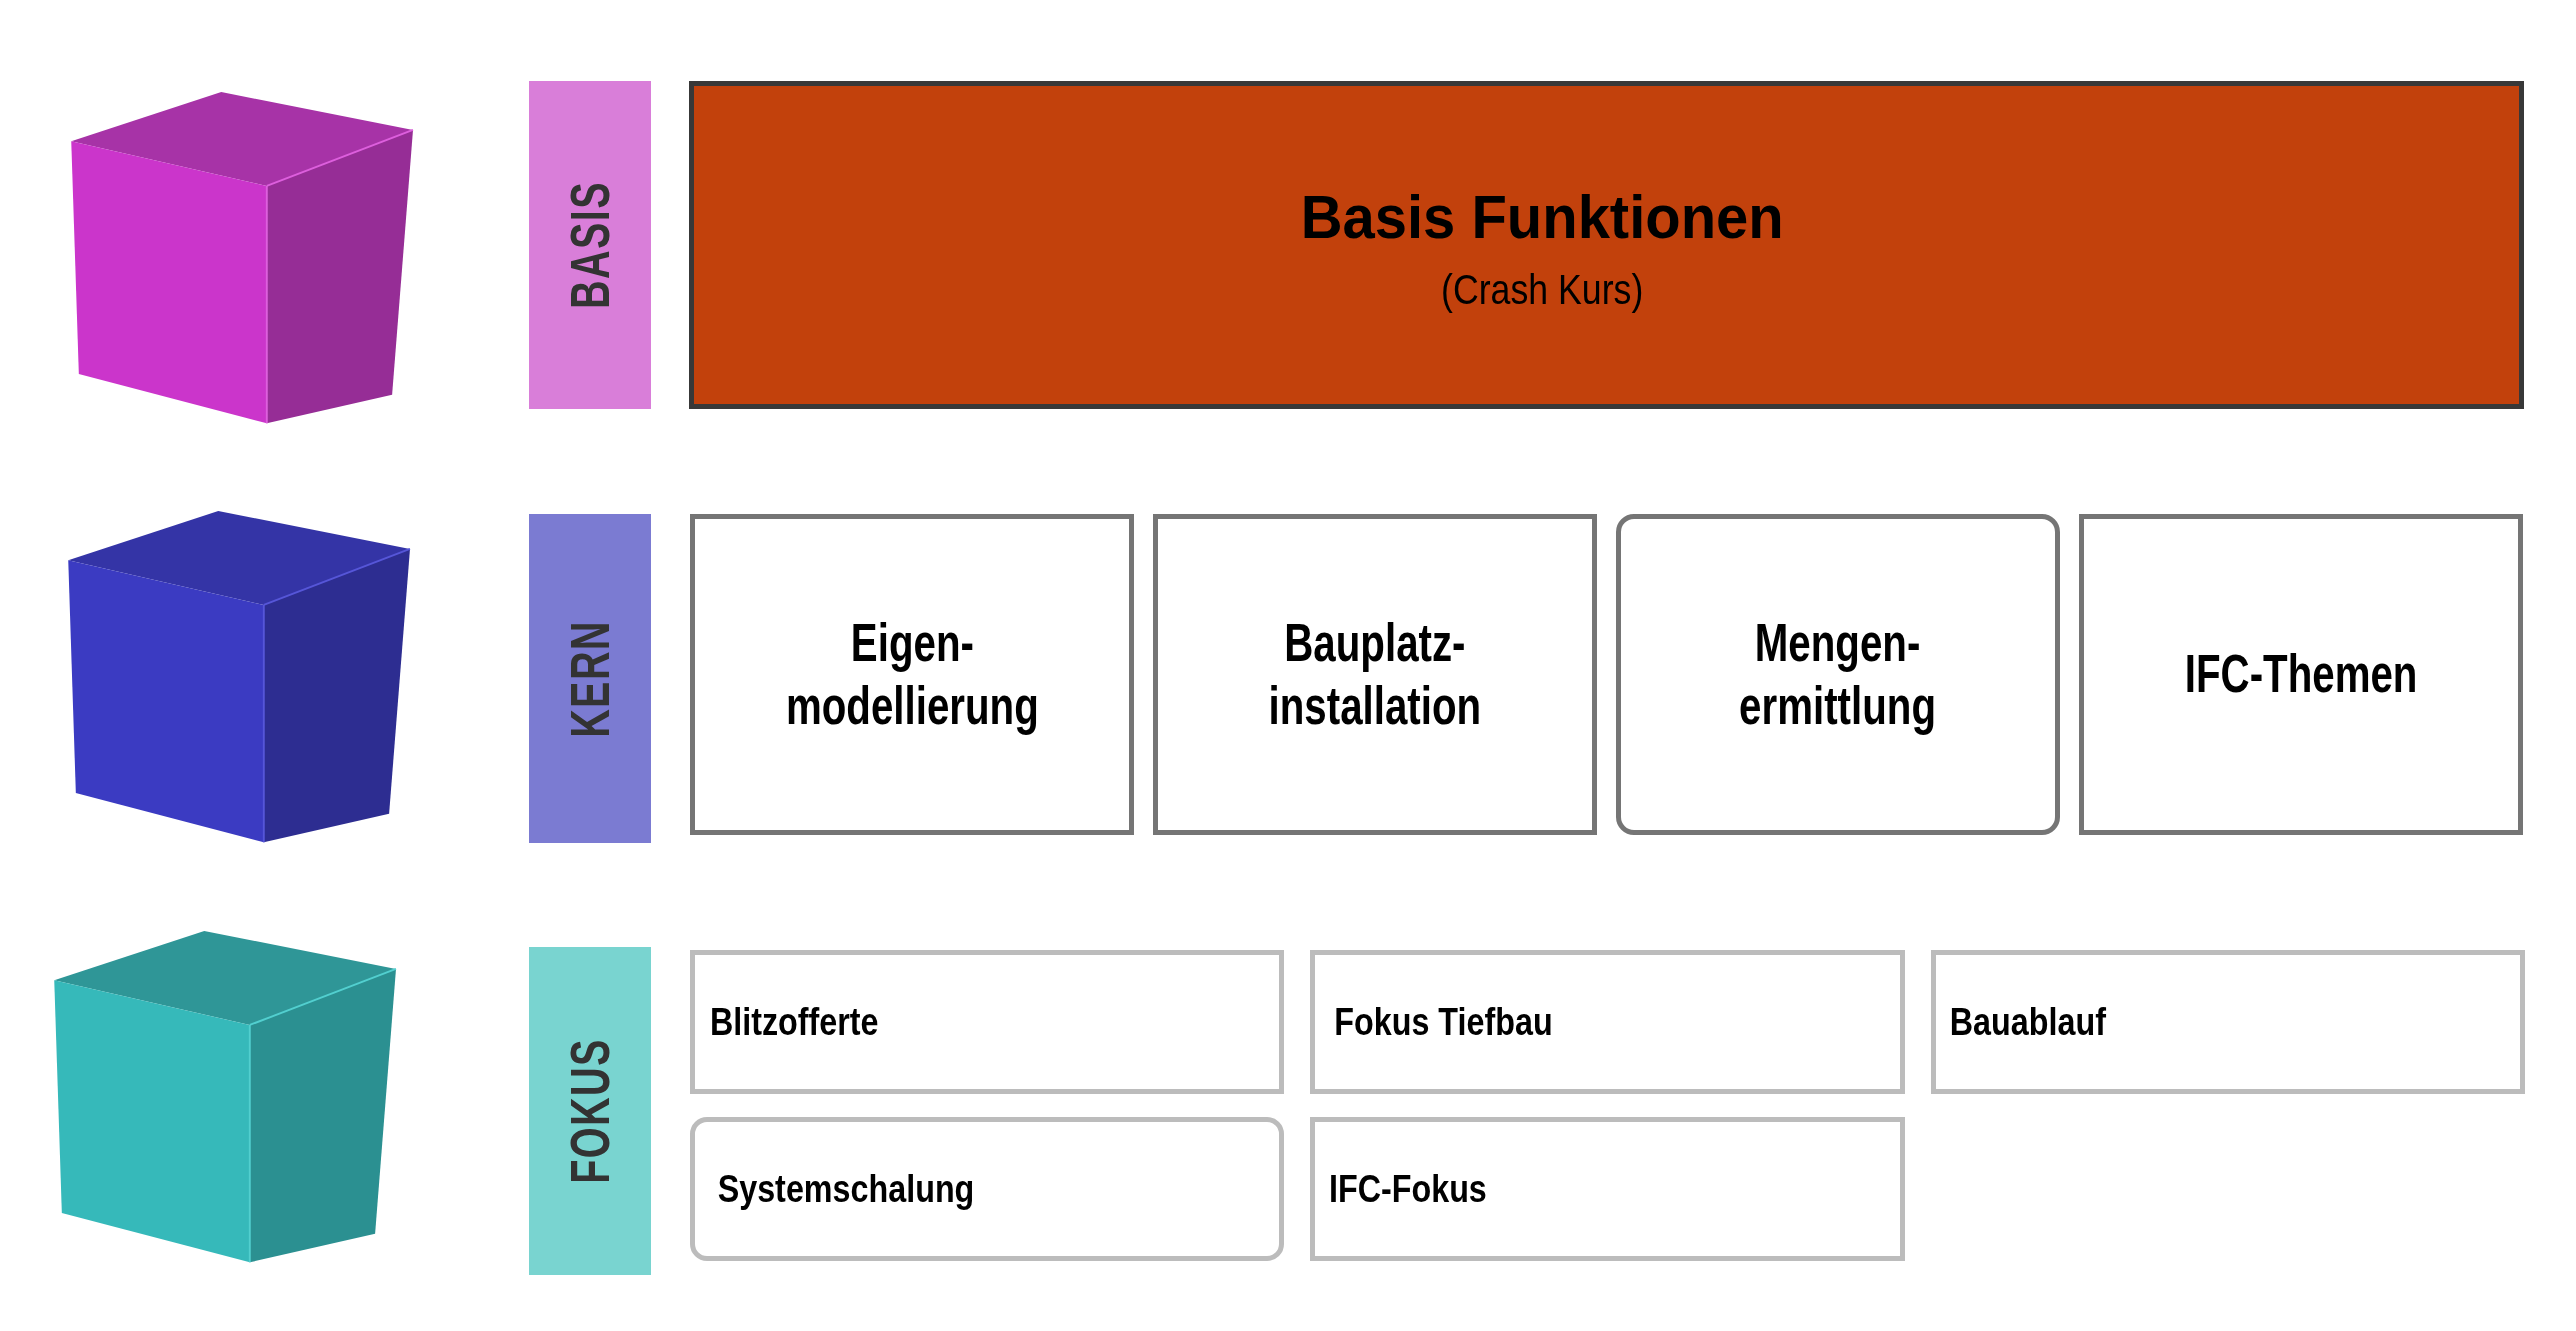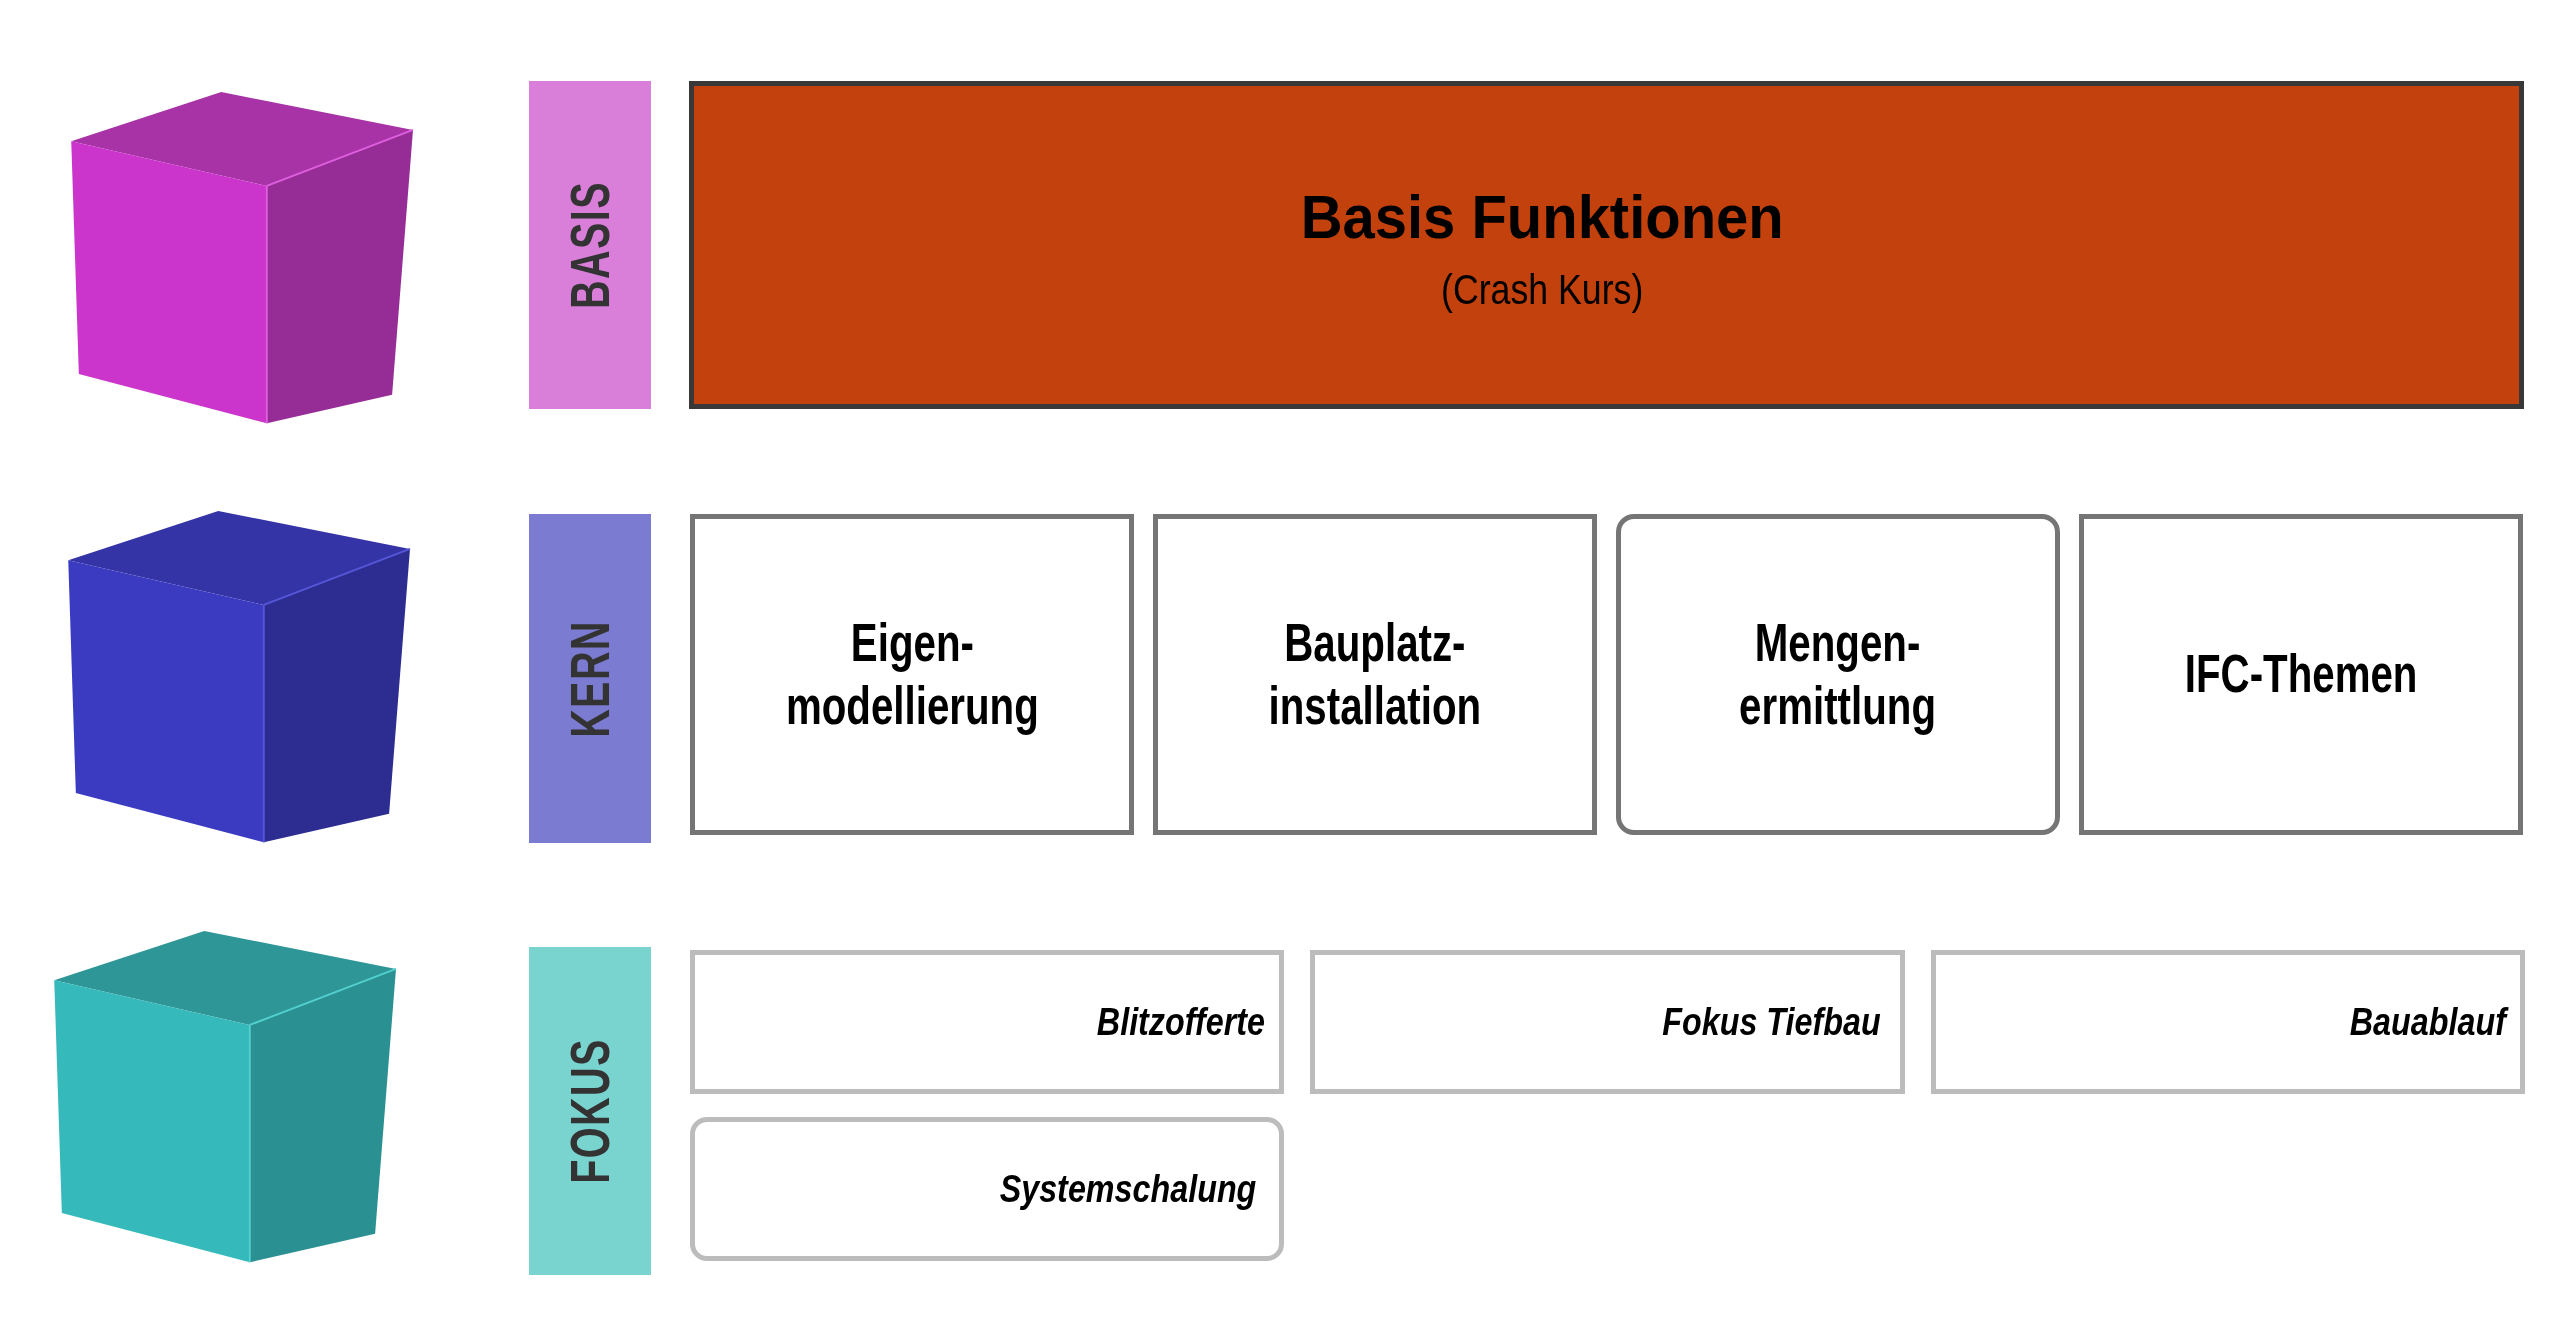--- a/index.html
+++ b/index.html
@@ -61,21 +61,21 @@
   .fokus-grid {
     position:absolute; left:690px; top:950px;
     width:1835px; height:311px;
     display:grid;
     grid-template-columns:repeat(3, 1fr);
     grid-template-rows:1fr 1fr;
     column-gap:26px; row-gap:23px;
   }
   .fokus-box {
     border:5.7px solid #bcbcbc; background:#ffffff;
-    display:flex; align-items:center; justify-content:flex-end;font-style:italic;
+    display:flex; align-items:center; justify-content:flex-start;
   }
   .fokus-label { font-weight:bold; font-size:38px; color:#000000; transform:scaleX(0.85); white-space:nowrap; }
 </style>
 </head>
 <body>
 
 <div class="canvas">
 
   <svg class="cube cube-basis" viewBox="0 0 385 355">
     <polygon points="20,52 178,0 380,40 226,99" fill="#a733a7"></polygon>
@@ -153,16 +153,19 @@
     </div>
     <div class="fokus-box" style="border-color: rgb(188, 188, 188);">
       <span class="fokus-label">Fokus Tiefbau</span>
     </div>
     <div class="fokus-box" style="border-color: rgb(188, 188, 188);">
       <span class="fokus-label">Bauablauf</span>
     </div>
     <div class="fokus-box" style="border-color: rgb(188, 188, 188); border-radius: 17px;">
       <span class="fokus-label">Systemschalung</span>
     </div>
+    <div class="fokus-box" style="border-color: rgb(188, 188, 188);">
+      <span class="fokus-label">IFC-Fokus</span>
+    </div>
   </div>
 
 </div>
 
 
 </body></html>

